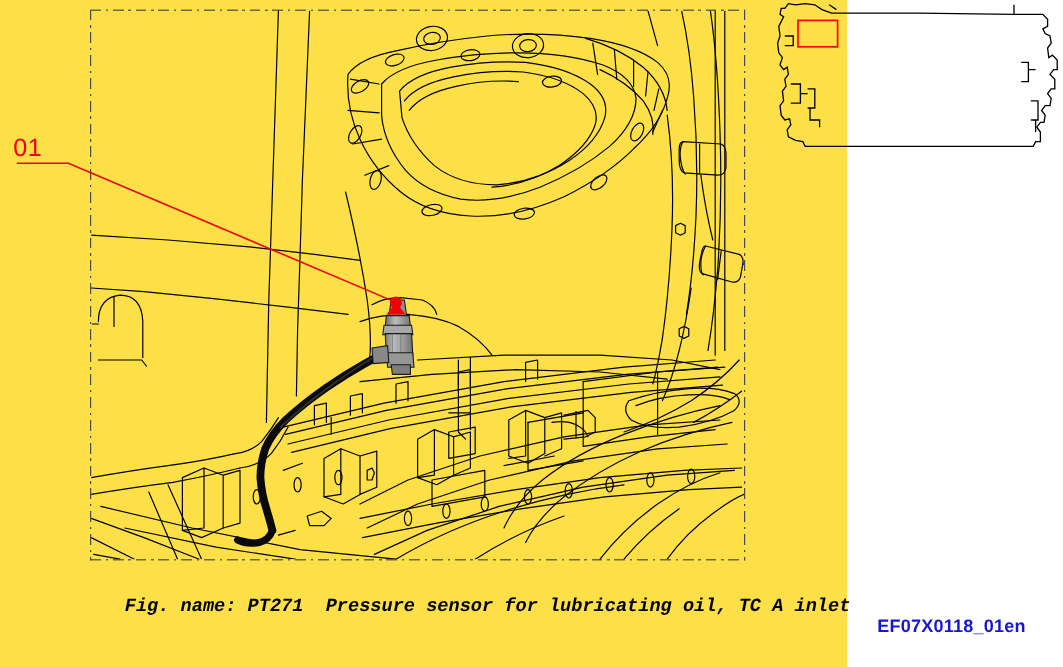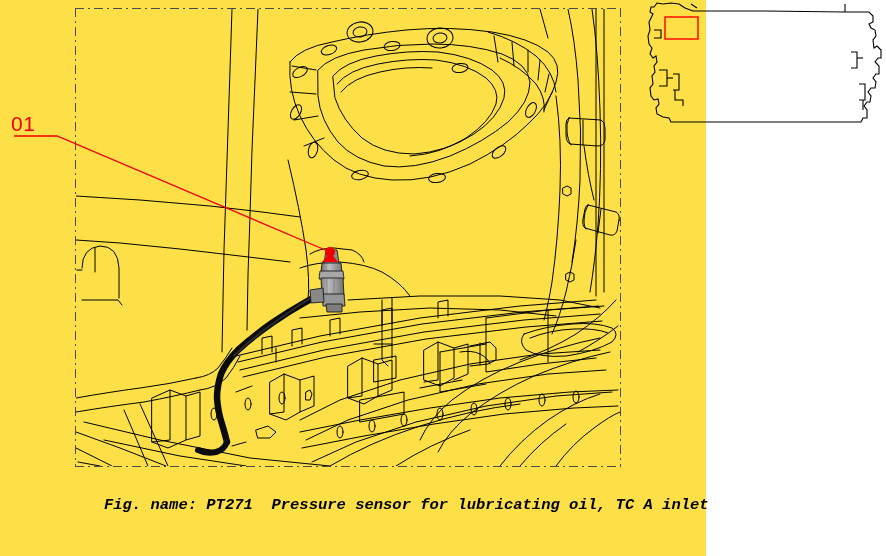--- a/index.html
+++ b/index.html
@@ -399,14 +399,15 @@
       <path d="M 218 100 L 218 110"></path>
       <path d="M 46 4 L 52 8"></path>
       <path d="M 200 12 L 200 4"></path>
     </g>
 
     <rect x="20" y="17" width="33" height="22" fill="none" stroke="#ff0000" stroke-width="1.4"></rect>
   </svg>
 
   <div id="caption">Fig. name: PT271  Pressure sensor for lubricating oil, TC A inlet</div>
 
+  <div id="ref-code">EF07X0118_01en</div>
 
 </div>
 
 </body></html>

